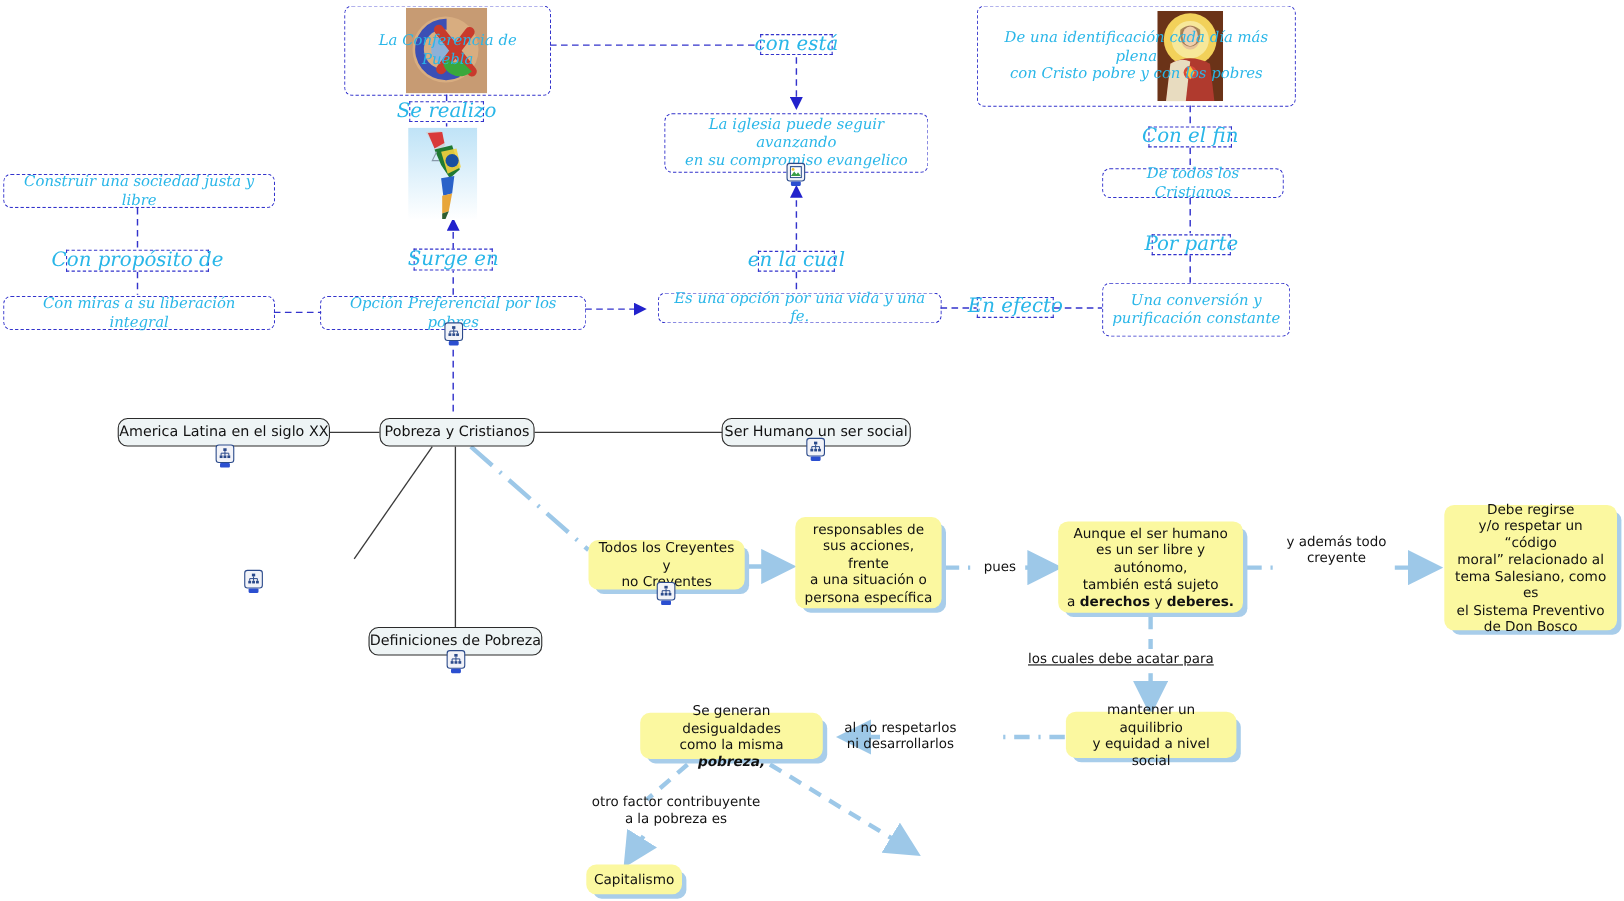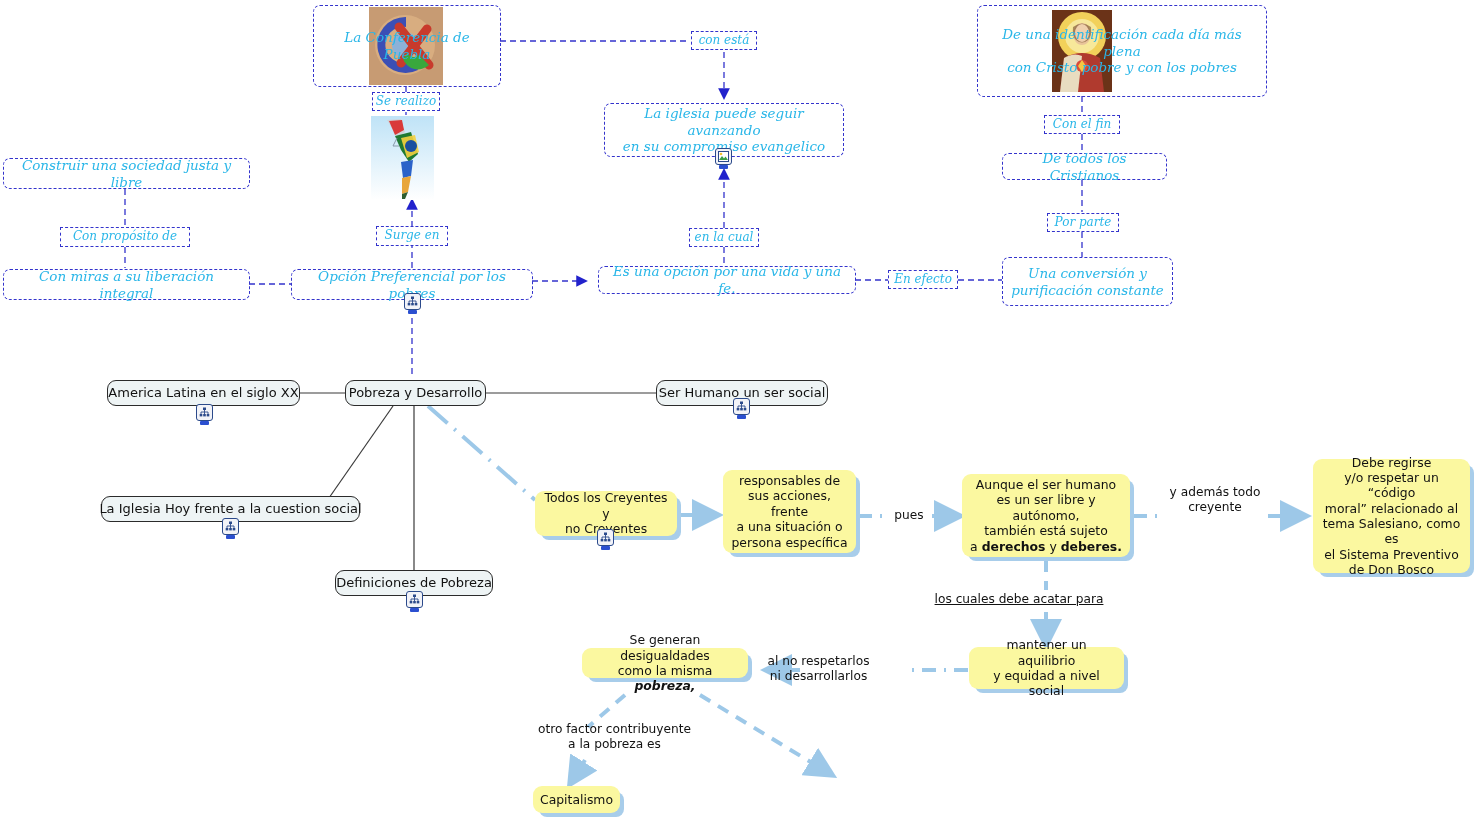--- a/index.html
+++ b/index.html
@@ -47,21 +47,21 @@
   }
 
   
   .clabel {
     position: absolute;
     box-sizing: border-box;
     border: 1.2px dashed #3333cc;
     color: #29b6e8;
     font-family: "DejaVu Serif", serif;
     font-style: italic;
-    font-size: 12px;
+    font-size: 18px;
     line-height: 1.15;
     text-align: center;
     display: flex;
     align-items: center;
     justify-content: center;
     background: #ffffff;
     padding: 0 3px;
     white-space: nowrap;
   }
 
@@ -287,21 +287,21 @@
 en su compromiso evangelico</span>
   </div>
   <div class="nicon" style="left:715px; top:148px;">
     <svg width="11" height="11" viewBox="0 0 11 11">
       <rect x="0.5" y="0.5" width="10" height="10" fill="#ffffff" stroke="#2b4a8b"></rect>
       <circle cx="3" cy="3" r="1.3" fill="#f2c230"></circle>
       <path d="M1,9 L4,5 L6,7.5 L7.5,5.5 L10,9 Z" fill="#3a9e46"></path>
     </svg>
   </div>
 
-  <div class="cnode" style="left:977px; top:5px; width:290px; height:92px;">
+  <div class="cnode" style="left:888px; top:5px; width:290px; height:92px;">
     <span style="white-space:pre-line; position:relative; z-index:2;">De una identificación cada día más plena
 con Cristo pobre y con los pobres</span>
   </div>
   <div class="pic" style="left:1052px; top:10px; width:60px; height:82px;">
     <svg width="60" height="82" viewBox="0 0 60 82">
       <rect width="60" height="82" fill="#6b3318"></rect>
       <circle cx="30" cy="26" r="24" fill="#f2d15a"></circle>
       <circle cx="30" cy="26" r="17" fill="#f7e89a"></circle>
       <ellipse cx="30" cy="24" rx="9" ry="11" fill="#e8c49a"></ellipse>
       <path d="M21,17 q9,-7 18,0 q1,9 -3,13 q-6,5 -12,0 q-4,-4 -3,-13z" fill="#6b4423" opacity="0.55"></path>
@@ -379,39 +379,36 @@
     <svg width="11" height="11" viewBox="0 0 11 11">
       <rect x="4" y="0.5" width="3" height="2.5" fill="#2b4a8b"></rect>
       <path d="M5.5,3 L5.5,5 M2,5 L9,5 M2,5 L2,7 M5.5,5 L5.5,7 M9,5 L9,7" stroke="#2b4a8b" stroke-width="0.9" fill="none"></path>
       <rect x="0.7" y="7" width="2.6" height="2.4" fill="#2b4a8b"></rect>
       <rect x="4.2" y="7" width="2.6" height="2.4" fill="#2b4a8b"></rect>
       <rect x="7.7" y="7" width="2.6" height="2.4" fill="#2b4a8b"></rect>
     </svg>
   </div>
 
   <div class="fnode" style="left:345px; top:380px; width:141px; height:26px;">
-    <span>Pobreza y Desarrollo</span>
+    <span>Pobreza y Cristianos</span>
   </div>
 
   <div class="fnode" style="left:656px; top:380px; width:172px; height:26px;">
     <span>Ser Humano un ser social</span>
   </div>
   <div class="nicon" style="left:733px; top:398px;">
     <svg width="11" height="11" viewBox="0 0 11 11">
       <rect x="4" y="0.5" width="3" height="2.5" fill="#2b4a8b"></rect>
       <path d="M5.5,3 L5.5,5 M2,5 L9,5 M2,5 L2,7 M5.5,5 L5.5,7 M9,5 L9,7" stroke="#2b4a8b" stroke-width="0.9" fill="none"></path>
       <rect x="0.7" y="7" width="2.6" height="2.4" fill="#2b4a8b"></rect>
       <rect x="4.2" y="7" width="2.6" height="2.4" fill="#2b4a8b"></rect>
       <rect x="7.7" y="7" width="2.6" height="2.4" fill="#2b4a8b"></rect>
     </svg>
   </div>
 
-  <div class="fnode" style="left:101px; top:496px; width:259px; height:26px;">
-    <span>La Iglesia Hoy frente a la cuestion social</span>
-  </div>
   <div class="nicon" style="left:222px; top:518px;">
     <svg width="11" height="11" viewBox="0 0 11 11">
       <rect x="4" y="0.5" width="3" height="2.5" fill="#2b4a8b"></rect>
       <path d="M5.5,3 L5.5,5 M2,5 L9,5 M2,5 L2,7 M5.5,5 L5.5,7 M9,5 L9,7" stroke="#2b4a8b" stroke-width="0.9" fill="none"></path>
       <rect x="0.7" y="7" width="2.6" height="2.4" fill="#2b4a8b"></rect>
       <rect x="4.2" y="7" width="2.6" height="2.4" fill="#2b4a8b"></rect>
       <rect x="7.7" y="7" width="2.6" height="2.4" fill="#2b4a8b"></rect>
     </svg>
   </div>
 
@@ -463,21 +460,21 @@
 
   <div class="ynode" style="left:1313px; top:459px; width:157px; height:114px;">
     <span style="white-space:pre-line;">Debe regirse
 y/o respetar un “código
 moral” relacionado al
 tema Salesiano, como es
 el Sistema Preventivo
 de Don Bosco</span>
   </div>
 
-  <div class="ynode" style="left:582px; top:648px; width:166px; height:30px;">
+  <div class="ynode" style="left:582px; top:648px; width:166px; height:42px;">
     <span style="white-space:pre-line;"><span>Se generan desigualdades
 como la misma </span><b><i>pobreza,</i></b></span>
   </div>
 
   <div class="ynode" style="left:533px; top:786px; width:87px; height:27px;">
     <span>Capitalismo</span>
   </div>
 
   <div class="ynode dashed" style="left:790px; top:822px; width:94px; height:26px;">
     <span>Injusticia Social</span>

